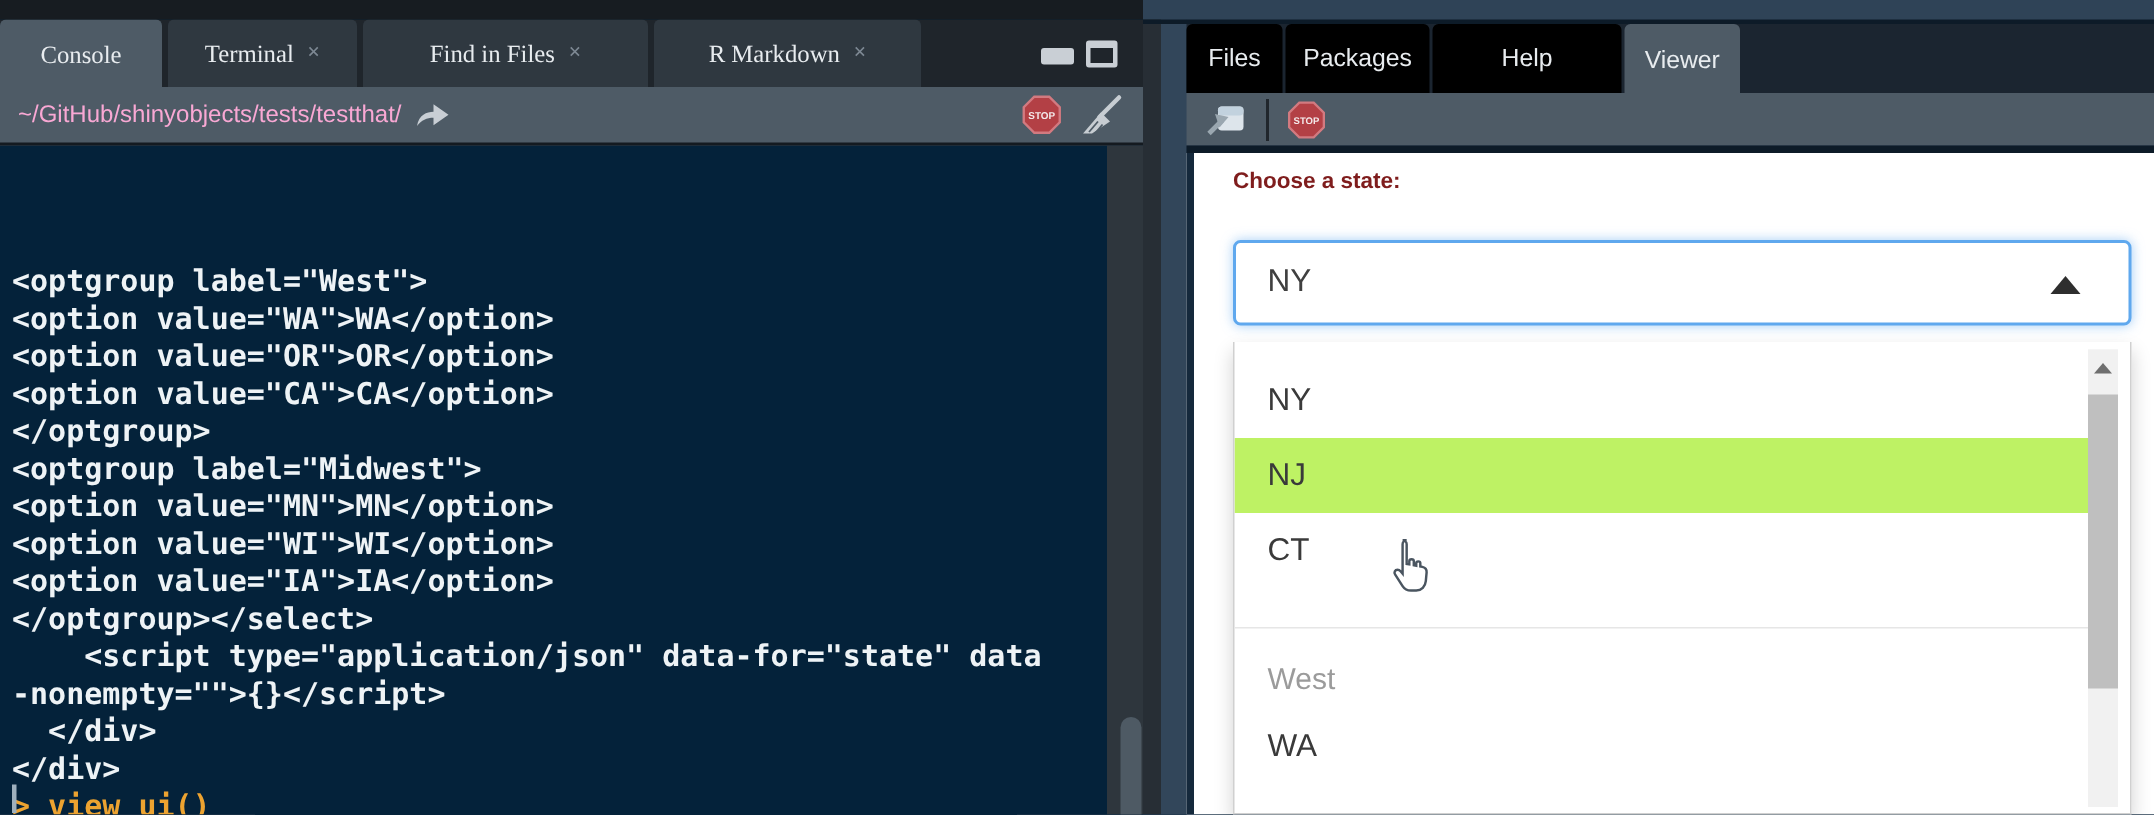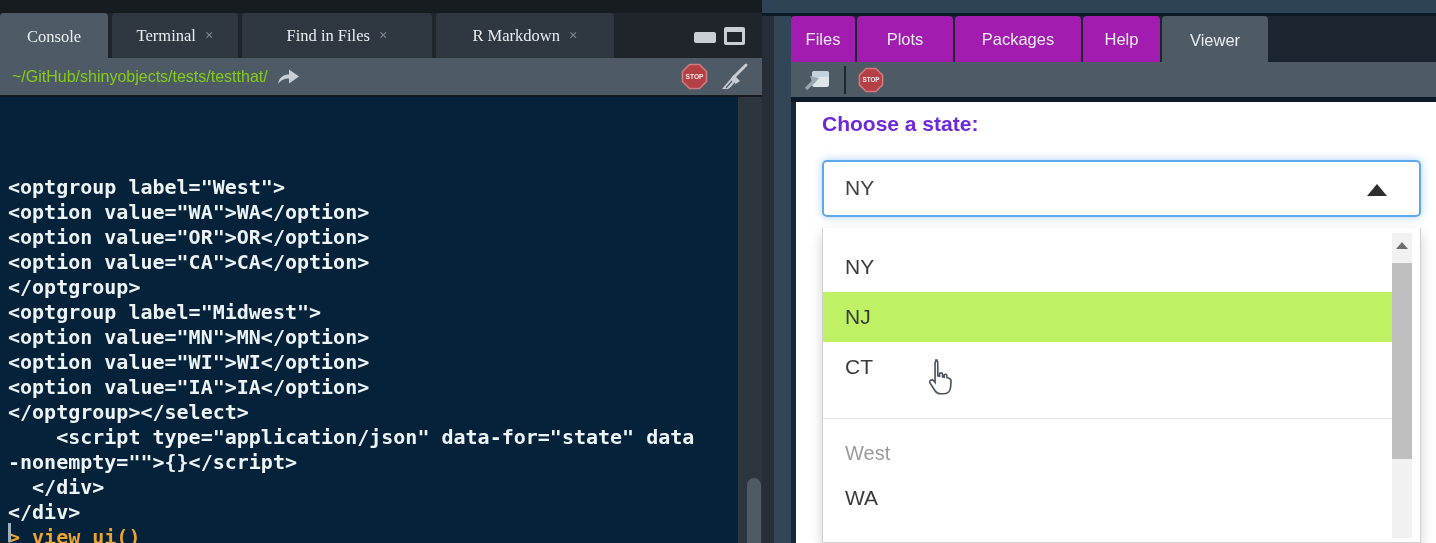--- a/index.html
+++ b/index.html
@@ -26,58 +26,58 @@
   .ltab-row .tab:nth-of-type(3){ width:190px;}
   .ltab-row .tab:nth-of-type(4){ width:178px;}
   .ltab-row .tab:nth-of-type(5){ width:150px; justify-content:flex-start; padding-left:30px;}
 
   .win-icons { position:absolute; left:694px; top:27px; z-index:7; display:flex; gap:8px; align-items:flex-end;}
   .icon-min { width:22px; height:11px; background:#C9CFD5; border-radius:2px; margin-bottom:2px;}
   .icon-max { width:21px; height:18px; border:3px solid #C9CFD5; border-top-width:5px; border-radius:2px; background:transparent;}
 
   .ltoolbar { position:absolute; left:0; top:58px; width:762px; height:39px; background:#4E5B66;
               display:flex; align-items:center; z-index:5; border-bottom:2px solid #141A20;}
-  .lpath { color:#84cc16; font-size:16px; margin-left:12px; }
+  .lpath { color:#f9a8d4; font-size:16px; margin-left:12px; }
   .tool-icon { display:inline-flex; align-items:center; justify-content:center; }
 
   
   #console-out { position:absolute; left:0; top:97px; width:738px; height:446px; background:#04223A;
                  padding:3px 0 0 8px; font-family:"DejaVu Sans Mono", monospace; font-weight:bold;
                  font-size:20px; line-height:25px; color:#EEF3F6; white-space:pre; overflow:hidden;}
   .con-line.command { color:#EDA330; }
   .con-line { min-height:25px; }
   #console-caret { position:absolute; left:8px; top:523px; width:3px; height:19px; background:#9FB0BD;}
   #lscroll-track { position:absolute; left:738px; top:97px; width:24px; height:446px; background:#2E363D;}
   #lscroll-thumb { position:absolute; left:747px; top:478px; width:14px; height:80px; background:#4E5A64; border-radius:7px;}
 
   
   #gutter-dark { position:absolute; left:762px; top:0; width:12px; height:543px; background:#272E35;}
   #gutter-blue { position:absolute; left:774px; top:0; width:17px; height:543px; background:#32465A;}
 
   
   #right-pane { position:absolute; left:791px; top:0; width:645px; height:543px; background:#32465A;}
   .rtab-row { position:absolute; left:0; top:16px; width:645px; height:46px; background:#1B2530;
               display:flex; gap:2px; z-index:4;}
-  .rtab-row .tab { background:#a21caf; height:46px;}
+  .rtab-row .tab { background:#000000; height:46px;}
   .rtab-row .tab.active { height:48px;}
   .rtab-row .tab:nth-of-type(1){ width:64px;}
   .rtab-row .tab:nth-of-type(2){ width:96px;}
   .rtab-row .tab:nth-of-type(3){ width:126px;}
   .rtab-row .tab:nth-of-type(4){ width:77px;}
   .rtab-row .tab:nth-of-type(5){ width:106px;}
 
   .rtoolbar { position:absolute; left:0; top:62px; width:645px; height:35px; background:#4E5B66;
               display:flex; align-items:center; z-index:5;}
   .rtoolbar-border { position:absolute; left:0; top:97px; width:645px; height:5px; background:#0D1B28; z-index:5;}
   .vsep { width:2px; height:28px; background:#20262C; margin:0 12px;}
 
   
   #viewer { position:absolute; left:0; top:102px; width:645px; height:441px; background:#FFFFFF;
             border-left:5px solid #15293C; }
-  #state-label { position:absolute; left:26px; top:10px; font-size:21px; font-weight:bold; color:#6d28d9;}
+  #state-label { position:absolute; left:26px; top:10px; font-size:15px; font-weight:bold; color:#7f1d1d;}
   #state-select { position:absolute; left:26px; top:58px; width:599px; height:57px; background:#fff;
                   border:2px solid #5FA8EE; border-radius:5px;
                   box-shadow:0 0 8px rgba(95,168,238,.55); cursor:pointer;}
   #state-select .sel-value { position:absolute; left:21px; top:14px; font-size:21px; color:#404040;}
   .caret-up { position:absolute; right:32px; top:22px; width:0; height:0;
               border-left:10px solid transparent; border-right:10px solid transparent;
               border-bottom:12px solid #2E2E2E;}
 
   #dropdown { position:absolute; left:26px; top:126px; width:599px; height:315px; background:#fff;
               border:1px solid #D0D0D0; border-top:none; box-shadow:0 6px 12px rgba(0,0,0,.18);
@@ -168,23 +168,20 @@
 
   <div id="gutter-dark"></div>
   <div id="gutter-blue"></div>
 
   <div id="right-pane">
 
     <div class="rtab-row">
 
     <div class="tab">
           <span>Files</span>
-        </div>
-        <div class="tab">
-          <span>Plots</span>
         </div>
         <div class="tab">
           <span>Packages</span>
         </div>
         <div class="tab">
           <span>Help</span>
         </div>
         <div class="tab active">
           <span>Viewer</span>
         </div>

